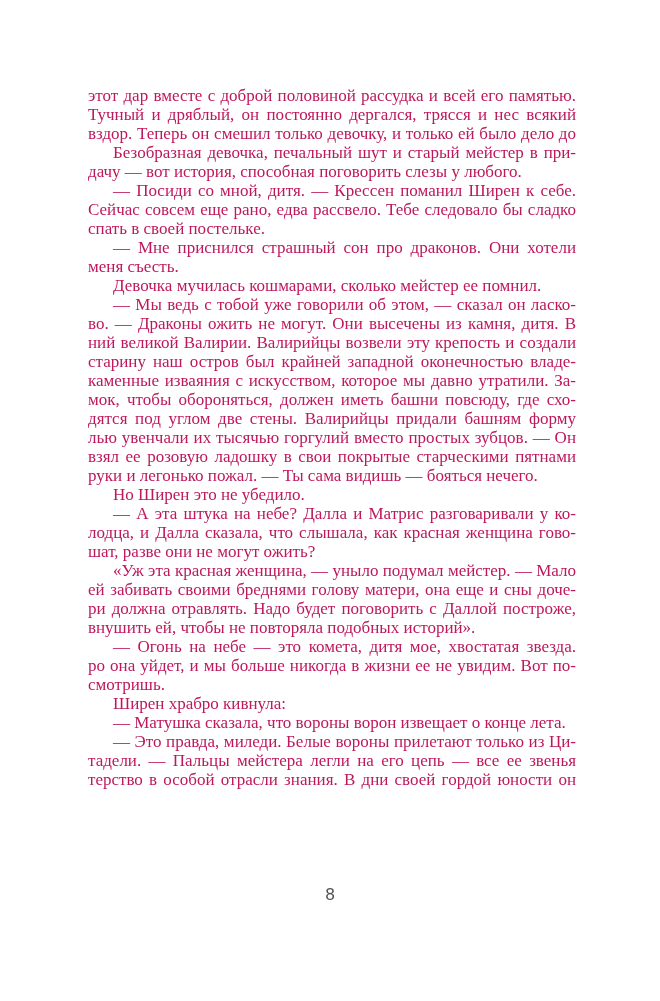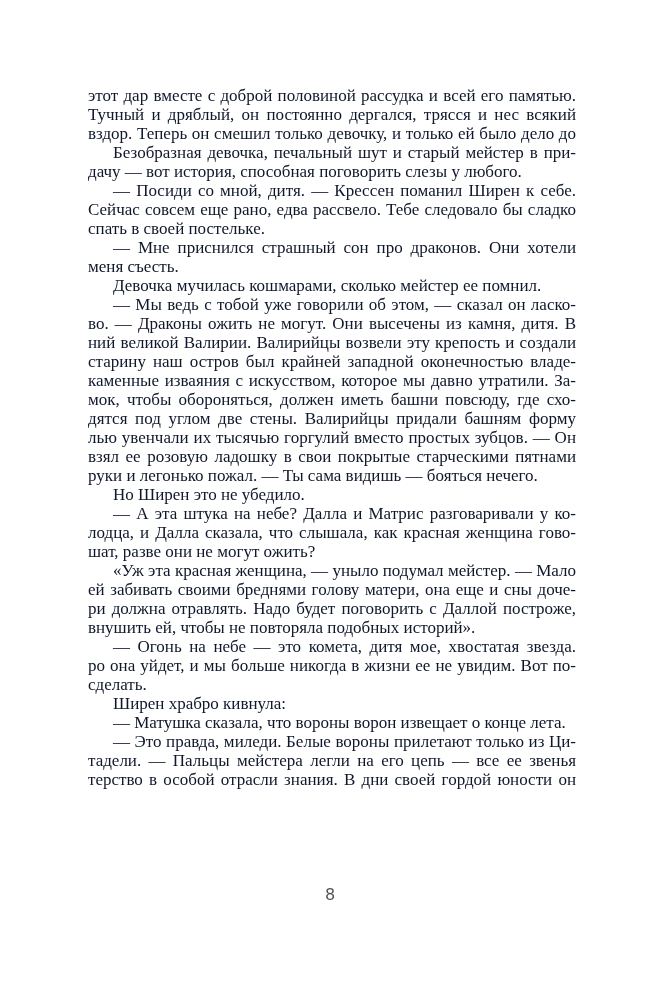--- a/index.html
+++ b/index.html
@@ -53,21 +53,21 @@
     font-family: "DejaVu Sans", sans-serif;
     font-size: 16px;
     line-height: 19px;
     color: #555555;
   }
 </style>
 </head>
 <body style="background: rgb(255, 255, 255);">
 
 <div class="reader-page">
-  <div class="page-text" style="color: #0f172a;">
+  <div class="page-text" style="color: #be185d;">
       <div class="para">
         <div class="line">этот дар вместе с доброй половиной рассудка и всей его памятью.</div>
         <div class="line">Тучный и дряблый, он постоянно дергался, трясся и нес всякий</div>
         <div class="line">вздор. Теперь он смешил только девочку, и только ей было дело до</div>
       </div>
       <div class="para">
         <div class="line indent">Безобразная девочка, печальный шут и старый мейстер в при-</div>
         <div class="line last">дачу — вот история, способная поговорить слезы у любого.</div>
       </div>
       <div class="para">
@@ -104,21 +104,21 @@
       </div>
       <div class="para">
         <div class="line indent">«Уж эта красная женщина, — уныло подумал мейстер. — Мало</div>
         <div class="line">ей забивать своими бреднями голову матери, она еще и сны доче-</div>
         <div class="line">ри должна отравлять. Надо будет поговорить с Даллой построже,</div>
         <div class="line last">внушить ей, чтобы не повторяла подобных историй».</div>
       </div>
       <div class="para">
         <div class="line indent">— Огонь на небе — это комета, дитя мое, хвостатая звезда. Ско-</div>
         <div class="line">ро она уйдет, и мы больше никогда в жизни ее не увидим. Вот по-</div>
-        <div class="line last">сделать.</div>
+        <div class="line last">смотришь.</div>
       </div>
       <div class="para">
         <div class="line last indent">Ширен храбро кивнула:</div>
       </div>
       <div class="para">
         <div class="line last indent">— Матушка сказала, что вороны ворон извещает о конце лета.</div>
       </div>
       <div class="para">
         <div class="line indent">— Это правда, миледи. Белые вороны прилетают только из Ци-</div>
         <div class="line">тадели. — Пальцы мейстера легли на его цепь — все ее звенья были</div>

